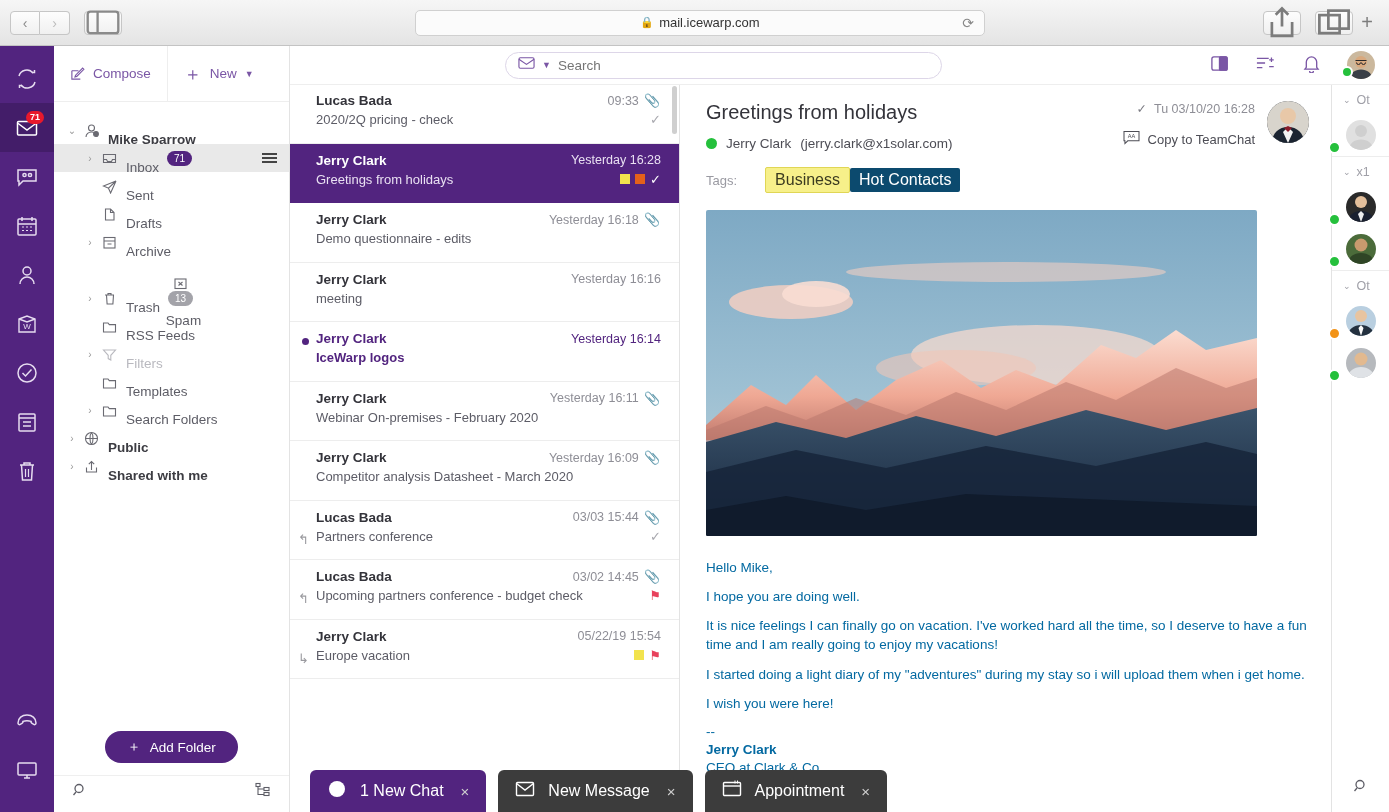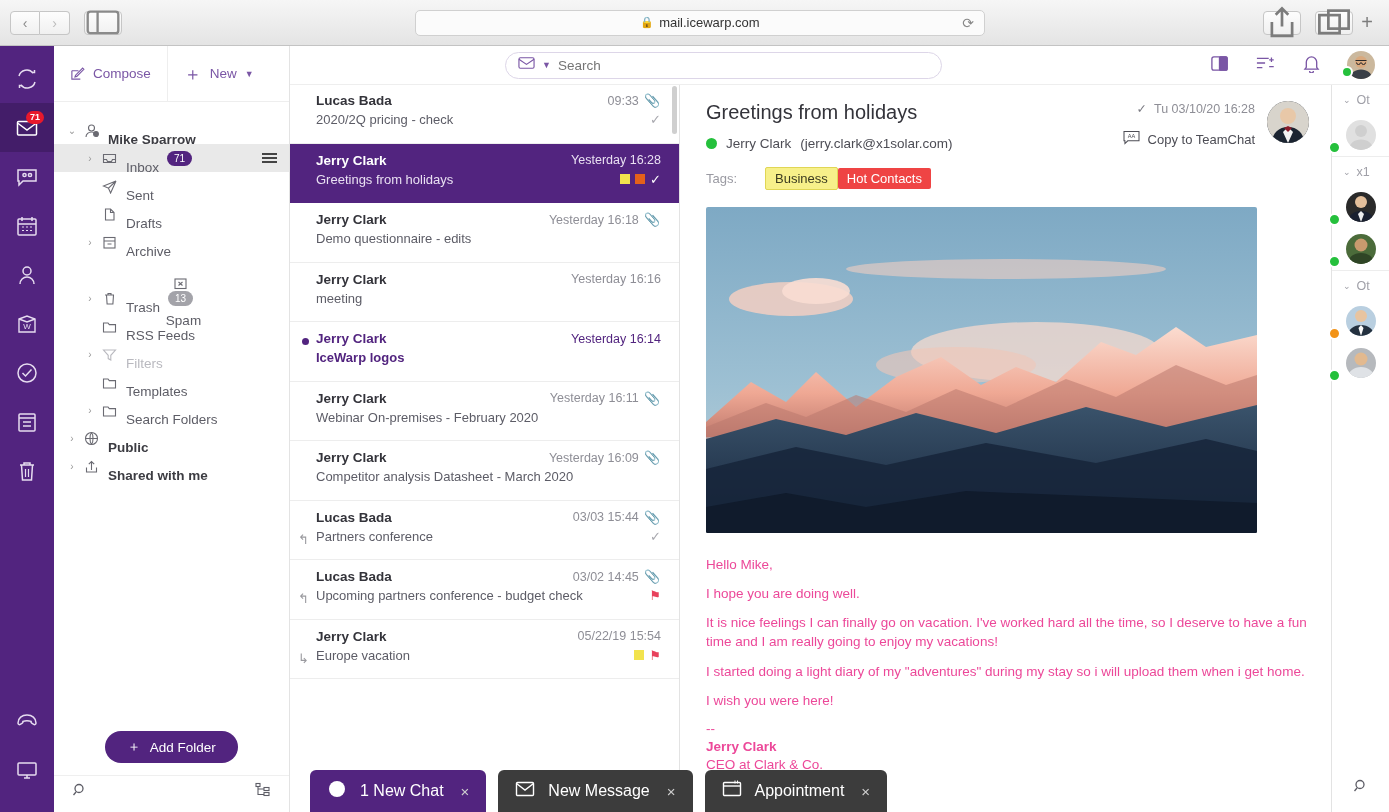--- a/index.html
+++ b/index.html
@@ -164,26 +164,26 @@
   .rd-date { font-size: 12.5px; color: #8e8e96; display: flex; align-items: center; gap: 7px; justify-content: flex-end; }
   .rd-teamchat { font-size: 13px; color: #4d4d55; display: flex; align-items: center; gap: 8px; margin-top: 14px; justify-content: flex-end; }
   .rd-avatar {
     width: 42px; height: 42px; border-radius: 50%; overflow: hidden;
     background: #2c3440; flex: 0 0 42px;
   }
   .rd-from { display: flex; align-items: center; gap: 9px; margin-top: 12px; font-size: 13.5px; color: #4d4d55; }
   .status-dot { width: 11px; height: 11px; border-radius: 50%; display: inline-block; }
   .rd-tags { display: flex; align-items: center; margin-top: 16px; }
   .rd-tags .tl { font-size: 13px; color: #9a9aa2; margin-right: 28px; }
-  .tag { font-size: 13px; padding: 3px 9px; border-radius: 2px; }
+  .tag { font-size: 16px; padding: 3px 9px; border-radius: 2px; }
   .rd-photo {
     margin-top: 17px; width: 551px; height: 326px; border-radius: 2px;
     overflow: hidden; position: relative;
   }
-  .rd-text { margin-top: 22px; font-size: 13.5px; color: #ec4899; line-height: 1.42; max-width: 612px; }
+  .rd-text { margin-top: 22px; font-size: 13.5px; color: #0369a1; line-height: 1.42; max-width: 612px; }
   .rd-text p { margin-bottom: 10px; }
   .sig-name { font-weight: bold; }
 
   
   .crail {
     width: 58px; flex: 0 0 58px; border-left: 1px solid #e3e3e3;
     background: #fff; display: flex; flex-direction: column; align-items: center;
     padding-top: 8px;
   }
   .crail-top { height: 30px; display: flex; align-items: center; color: #52247f; }
@@ -733,21 +733,21 @@
       </div>
       <h1 class="rd-subject">Greetings from holidays</h1>
       <div class="rd-from">
         <span class="status-dot" id="sender-dot" style="background: rgb(37, 192, 60);"></span>
         <span>Jerry Clark</span>
         <span>(jerry.clark@x1solar.com)</span>
       </div>
       <div class="rd-tags">
         <span class="tl">Tags:</span>
         <span class="tag" style="background:#f7f08a;color:#3b3b20;border:1px solid #e0d655;">Business</span>
-        <span class="tag" style="background:#ef4444;color:#fff;">Hot Contacts</span>
+        <span class="tag" style="background:#0c4a6e;color:#fff;">Hot Contacts</span>
       </div>
       <div class="rd-photo">
         <svg viewBox="0 0 551 326" width="551" height="326" preserveAspectRatio="none">
           <defs>
             <linearGradient id="sky" x1="0" y1="0" x2="0" y2="1">
               <stop offset="0%" stop-color="#7ea9c4"></stop>
                 <stop offset="55%" stop-color="#9dc0d3"></stop>
                 <stop offset="100%" stop-color="#c3d3d8"></stop>
             </linearGradient>
             <linearGradient id="snow" x1="0" y1="0" x2="0" y2="1">

